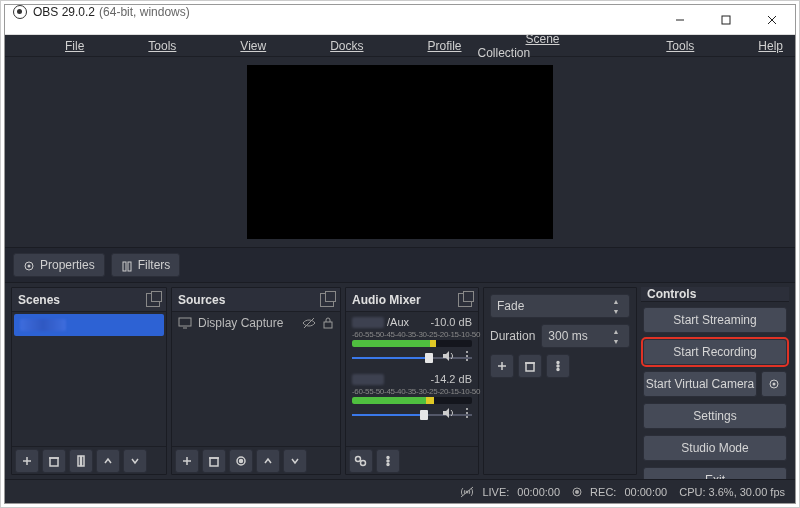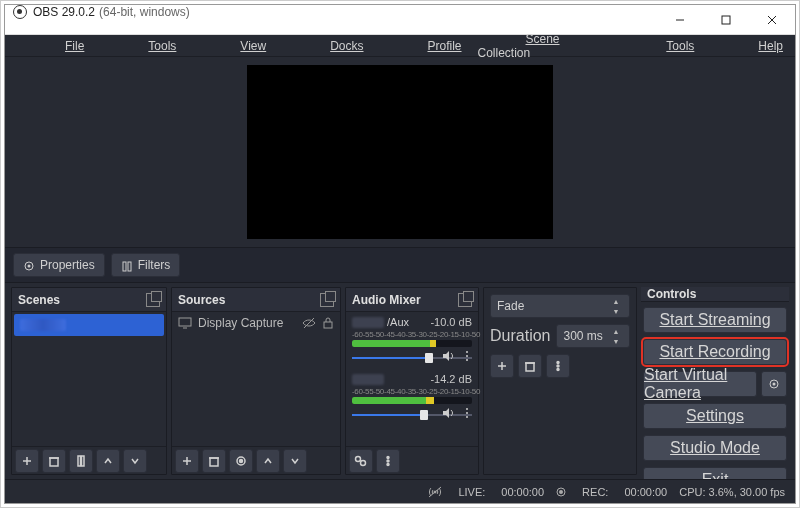--- a/index.html
+++ b/index.html
@@ -53,27 +53,27 @@
   .mx-yellow { height:100%; background:#e0c926; }
   .mx-slider { position:relative; height:14px; margin-top:4px; }
   .mx-slider .track { position:absolute; top:6px; left:0; right:0; height:2px; background:#545869; }
   .mx-slider .fill { position:absolute; top:6px; left:0; height:2px; background:#3a78ea; }
   .mx-slider .thumb { position:absolute; top:2px; width:8px; height:10px; background:#e6e6e6; border-radius:1px; }
   .mx-slider .tail { position:absolute; right:0; top:-1px; display:flex; align-items:center; gap:6px; }
   .trans-row { padding:6px; display:flex; flex-direction:column; gap:6px; }
   .select { height:24px; background:#3c404b; border:1px solid #2b2e38; border-radius:3px; display:flex; align-items:center; padding:0 6px; position:relative; }
   .spin { display:flex; flex-direction:column; gap:0; }
   .spin .ud { width:14px; height:10px; display:flex; align-items:center; justify-content:center; font-size:7px; line-height:1; color:#bbb;}
-  .ctrl-btn { display:flex; align-items:center; justify-content:center; height:26px; background:#454a57; border:1px solid #2b2e38; border-radius:3px; margin:3px 0; cursor:pointer; font-size:16px; color:#d6d6d6;text-decoration:underline;}
+  .ctrl-btn { display:flex; align-items:center; justify-content:center; height:26px; background:#454a57; border:1px solid #2b2e38; border-radius:3px; margin:3px 0; cursor:pointer; font-size:12px; color:#d6d6d6;}
   .ctrl-row { display:flex; gap:4px; }
   .ctrl-row .ctrl-btn.grow { flex:1; }
   .highlight { outline:2px solid #e03225; }
   .statusbar { height:24px; background:#272a33; border-top:1px solid #1a1c23; display:flex; align-items:center; justify-content:flex-end; padding:0 10px; gap:12px; font-size:11px; color:#c0c0c0;}
-  .statusbar .sec { display:flex; align-items:center; gap:16px; }
-  .lbl { font-size:16px; color:#c8c8c8;}
+  .statusbar .sec { display:flex; align-items:center; gap:8px; }
+  .lbl { font-size:12px; color:#c8c8c8;}
 </style>
 </head>
 <body>
 
 <div class="outer">
  <div class="window">
 
   <div class="titlebar">
     <div class="icon"></div>
     <div class="title">OBS 29.0.2</div>

